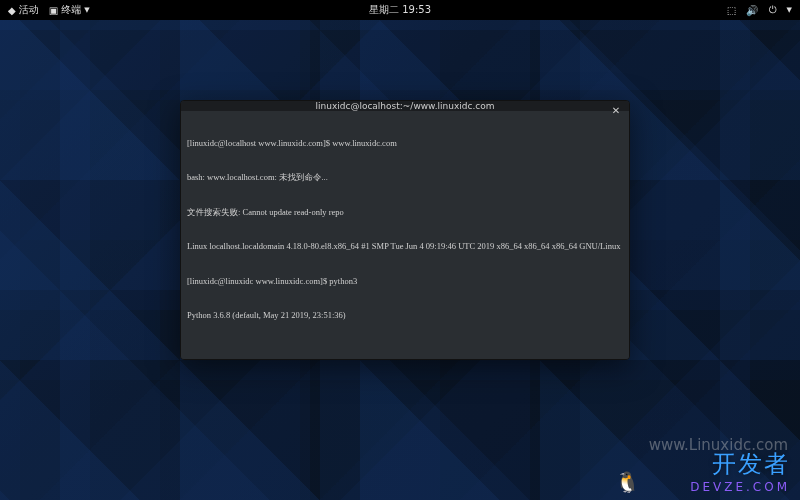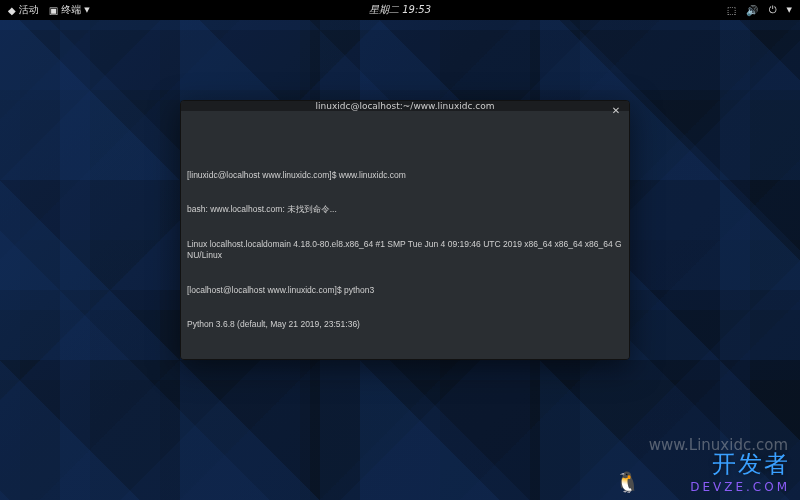--- a/index.html
+++ b/index.html
@@ -37,37 +37,36 @@
     position: relative; z-index: 2;
     height: 20px;
     background: #000;
     color: #ddd;
     display: flex;
     align-items: center;
     font-size: 10px;
     padding: 0 8px;
   }
   .topbar .left { display: flex; gap: 10px; align-items: center; }
-  .topbar .center { position: absolute; left: 50%; transform: translateX(-50%); font-style: italic; }
+  .topbar .center { position: absolute; left: 50%; transform: translateX(-50%); }
   .topbar .right { margin-left: auto; display: flex; gap: 10px; align-items: center; }
   .topbar-item { display: flex; align-items: center; gap: 3px; cursor: pointer; }
   .tri { font-size: 7px; }
 
   
   .terminal {
     position: absolute; z-index: 3;
     left: 180px; top: 100px;
     width: 450px; height: 260px;
     background: #2a2e32;
     border: 1px solid #111;
     border-radius: 4px;
     box-shadow: 0 8px 30px rgba(0,0,0,0.5);
     display: flex; flex-direction: column;
     overflow: hidden;
-    gap: 32px;
   }
   .titlebar {
     height: 20px;
     background: #1b1d20;
     color: #ccc;
     font-size: 9px;
     display: flex;
     align-items: center;
     justify-content: center;
     position: relative;
@@ -76,21 +75,21 @@
     position: absolute; right: 6px; top: 2px;
     width: 14px; height: 14px;
     color: #ccc; font-size: 10px;
     display: flex; align-items: center; justify-content: center;
     cursor: pointer;
   }
   .term-body {
     flex: 1;
     background: #2a2e32;
     color: #d0d0d0;
-    font-family: Liberation Sans, sans-serif;
+    font-family: Liberation Serif, serif;
     font-size: 8.5px;
     line-height: 1.35;
     padding: 4px 6px;
     white-space: pre-wrap;
     word-break: break-all;
   }
   .term-body .line { display: block; }
 
   
   .watermark {
@@ -156,22 +155,23 @@
 <div class="terminal">
   <div class="titlebar">
     <span>linuxidc@localhost:~/www.linuxidc.com</span>
     <div class="close">
       <span>✕</span>
     </div>
   </div>
   <div class="term-body">
     <span class="line">[linuxidc@localhost www.linuxidc.com]$ www.linuxidc.com</span>
     <span class="line">bash: www.localhost.com: 未找到命令...</span>
+    <span class="line">文件搜索失败: Cannot update read-only repo</span>
     <span class="line">Linux localhost.localdomain 4.18.0-80.el8.x86_64 #1 SMP Tue Jun 4 09:19:46 UTC 2019 x86_64 x86_64 x86_64 GNU/Linux</span>
-    <span class="line">[localhost@localhost www.linuxidc.com]$ python3</span>
+    <span class="line">[linuxidc@linuxidc www.linuxidc.com]$ python3</span>
     <span class="line">Python 3.6.8 (default, May 21 2019, 23:51:36)</span>
     
     
     
   </div>
 </div>
 
 <div class="wm-url">www.Linuxidc.com</div>
 <div class="penguins">🐧</div>
 <div class="watermark">

